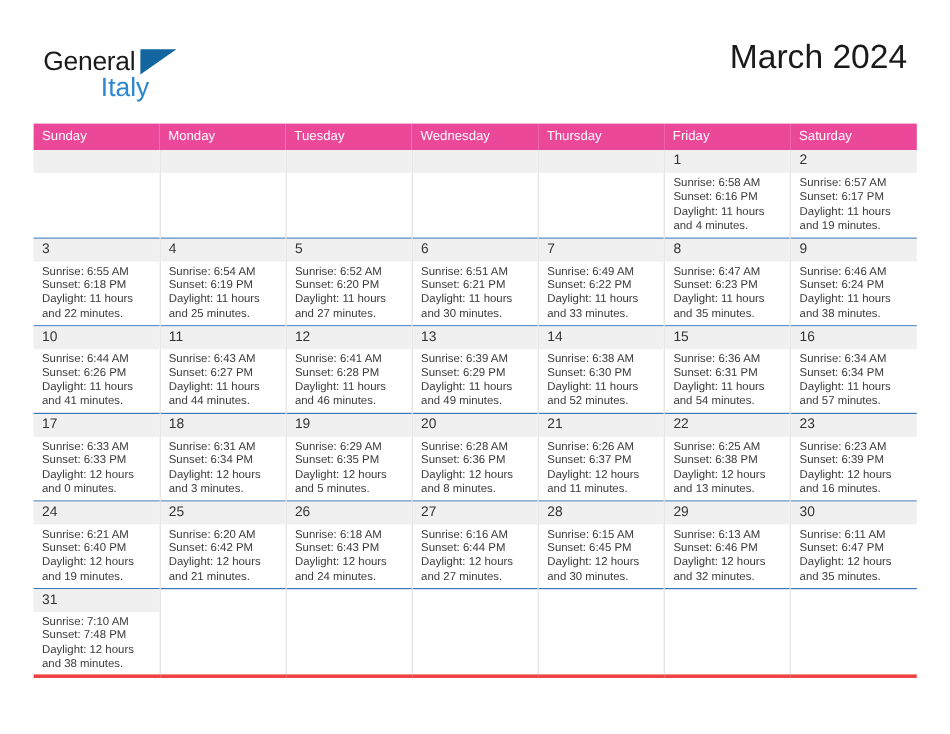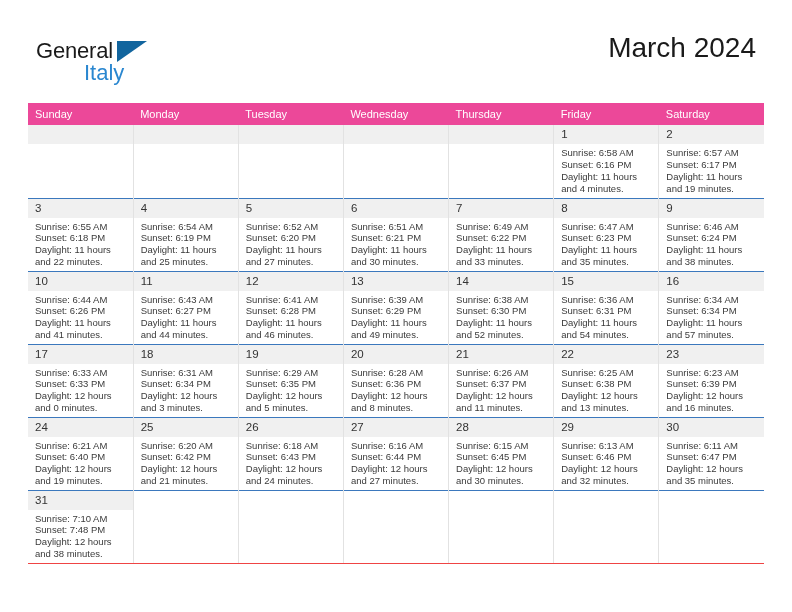--- a/index.html
+++ b/index.html
@@ -104,21 +104,21 @@
     width: 105.14px;
     height: 73px;
     vertical-align: top;
     padding: 0;
     border-right: 1px solid #e2e2e2;
     border-top: 1px solid #3b78bd;
     background: #ffffff;
   }
   .calendar tr.week td:last-child { border-right: none; }
   .calendar tr.week:first-of-type td { border-top: none; }
-  .calendar tr.week-last td { border-bottom: 1px solid #ef4444; }
+  .calendar tr.week-last td { border-bottom: 3px solid #ef4444; }
 
   .cell-inner {
     position: relative;
     height: 100%;
     width: 100%;
   }
   .daynum {
     display: block;
     background: #f0f0f0;
     color: #333333;

